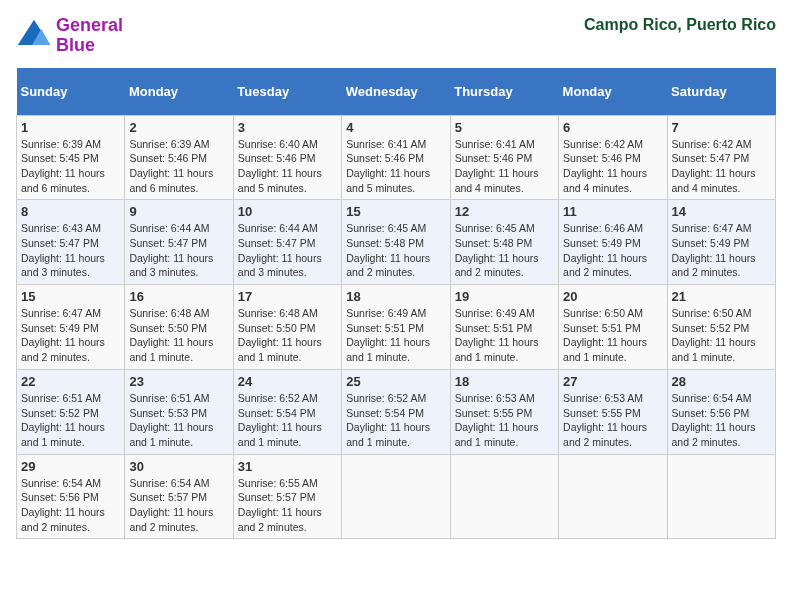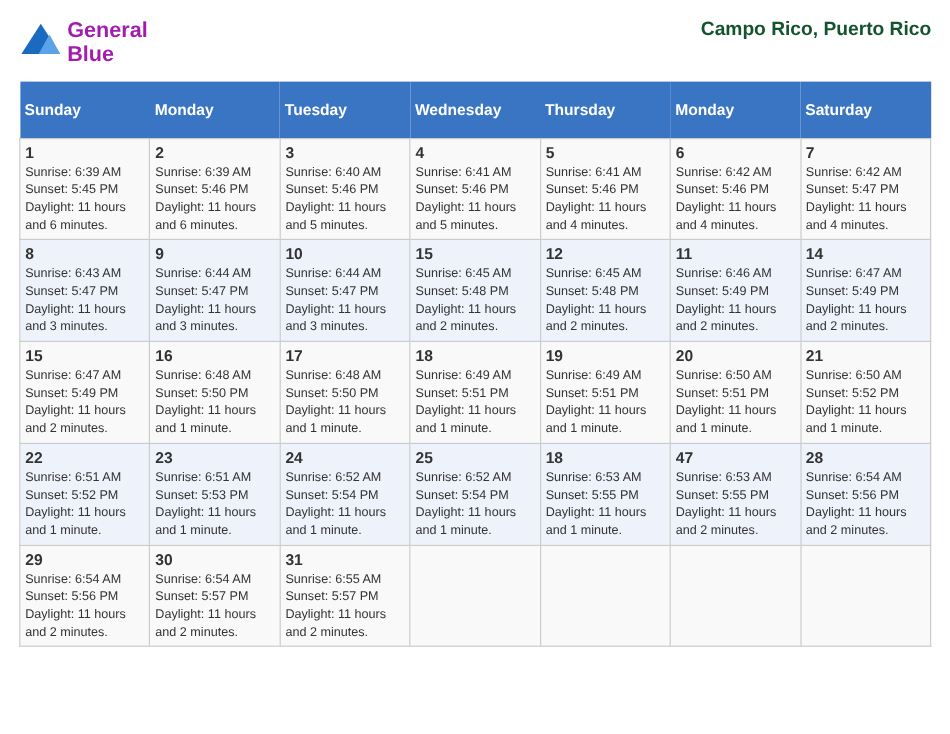--- a/index.html
+++ b/index.html
@@ -279,21 +279,21 @@
           Sunrise: 6:52 AM<br>Sunset: 5:54 PM<br>Daylight: 11 hours and 1 minute.
         </div>
       </td>
         <td>
         <span class="day-num">18</span>
         <div class="cell-text">
           Sunrise: 6:53 AM<br>Sunset: 5:55 PM<br>Daylight: 11 hours and 1 minute.
         </div>
       </td>
         <td>
-        <span class="day-num">47</span>
+        <span class="day-num">27</span>
         <div class="cell-text">
           Sunrise: 6:53 AM<br>Sunset: 5:55 PM<br>Daylight: 11 hours and 2 minutes.
         </div>
       </td>
         <td>
         <span class="day-num">28</span>
         <div class="cell-text">
           Sunrise: 6:54 AM<br>Sunset: 5:56 PM<br>Daylight: 11 hours and 2 minutes.
         </div>
       </td>

